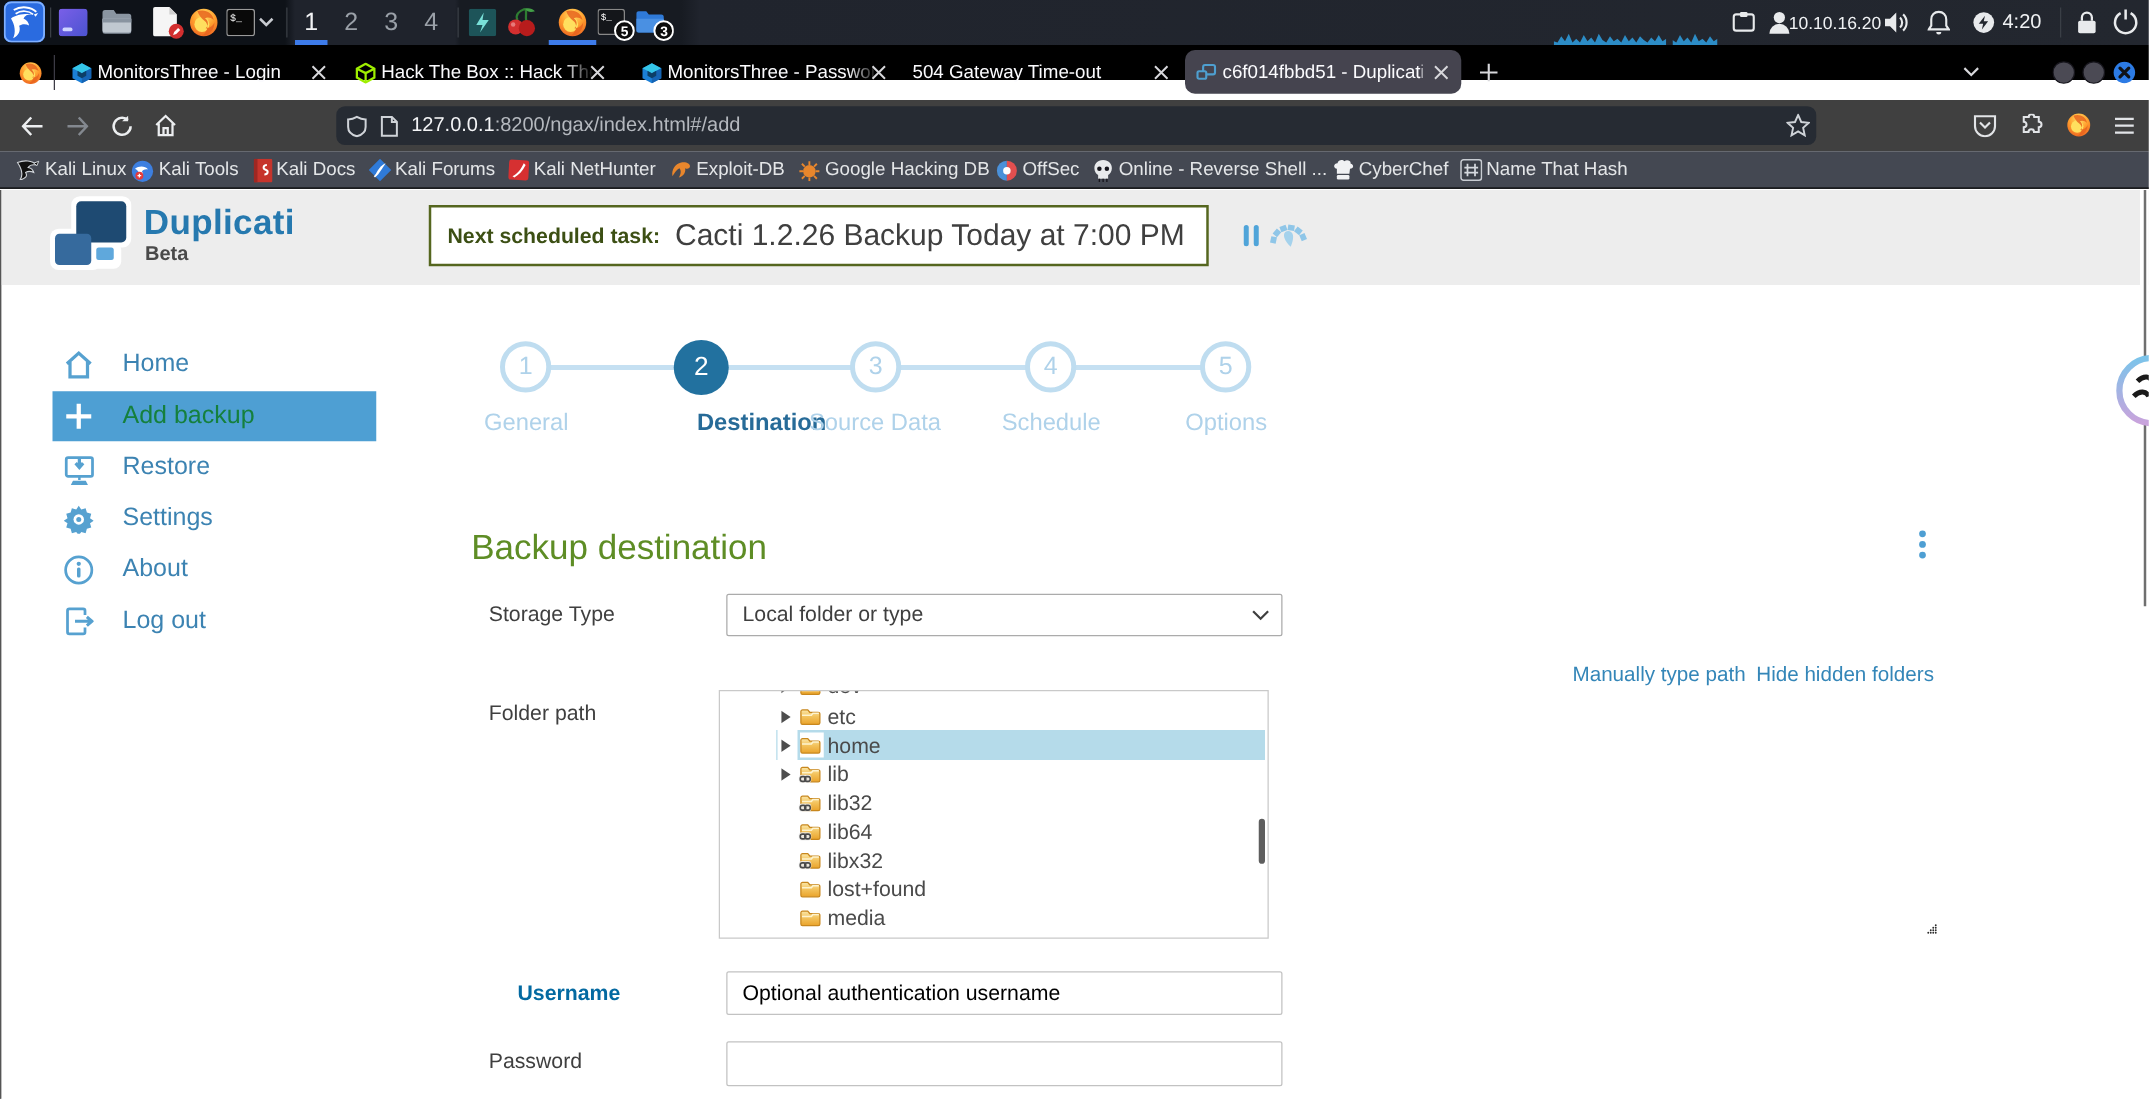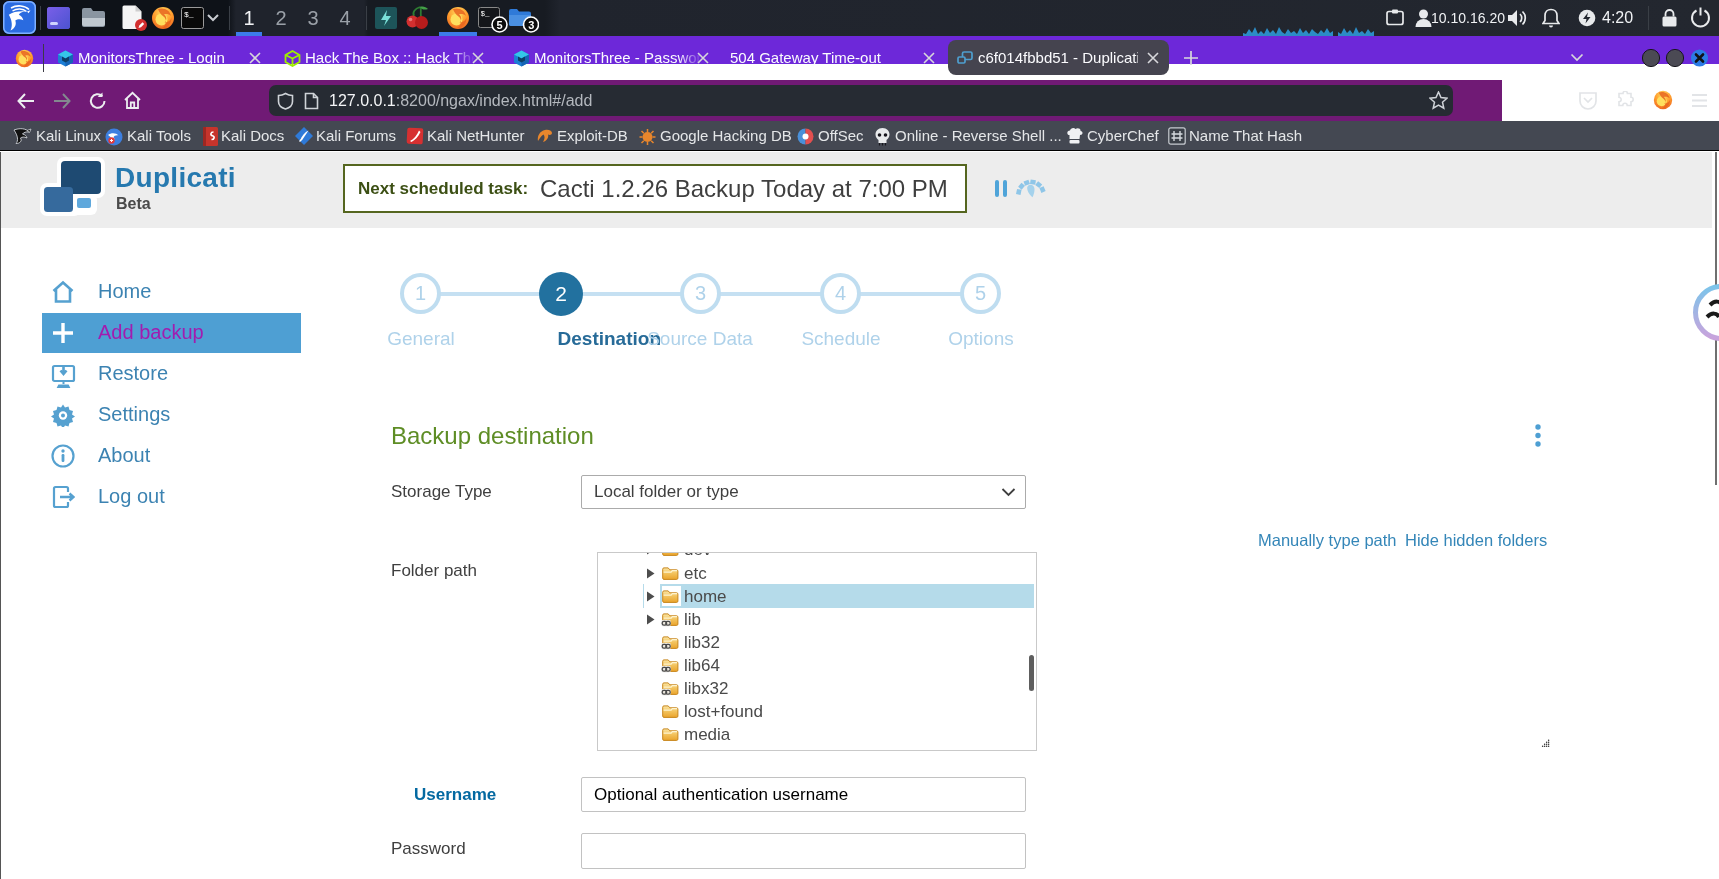--- a/index.html
+++ b/index.html
@@ -1,19 +1,19 @@
 <!DOCTYPE html>
 <html><head><meta charset="utf-8"><title>c6f014fbbd51 - Duplicati</title>
 <style>
 *{margin:0;padding:0;box-sizing:border-box}
 html,body{width:1719px;height:879px;overflow:hidden;background:#fff;font-family:"Liberation Sans",sans-serif}
 .abs{position:absolute}
 #panel{position:absolute;left:0;top:0;width:1719px;height:36px;background:linear-gradient(90deg,#0e1218 0,#0e1218 228px,#1f232c 236px,#1f232c 364px,#171b22 368px,#171b22 545px,#20242d 560px,#23272f 100%)}
-#tabbar{position:absolute;left:0;top:36px;width:1719px;height:28px;background:#6d28d9}
-#navbar{position:absolute;left:0;top:80px;width:1502px;height:41px;background:#701a75}
+#tabbar{position:absolute;left:0;top:36px;width:1719px;height:28px;background:#000000}
+#navbar{position:absolute;left:0;top:80px;width:1719px;height:41px;background:#404040}
 #bookmarks{position:absolute;left:0;top:121px;width:1719px;height:30px;background:#444852;border-bottom:1px solid #000000}
 #apphead{position:absolute;left:0;top:152px;width:1719px;height:82px;background:#ededed;border-bottom:1px solid #9b9b9b}
 #content{position:absolute;left:0;top:228px;width:1719px;height:651px;background:#fff}
 .sep{position:absolute;top:6px;width:1px;height:24px;background:#3a3f46}
 .wsnum{position:absolute;top:0;height:36px;line-height:36px;font-size:20px;color:#9aa0a8;text-align:center;width:30px}
 .tabtxt{position:absolute;top:0;height:44px;line-height:44px;font-size:15px;color:#fbfbfe;white-space:nowrap;overflow:hidden}
 .tx{position:absolute;color:#bfc3c9;font-size:17px;font-weight:700}
 .bmtxt{position:absolute;top:0;height:30px;line-height:30px;font-size:15px;color:#e4e6e8;white-space:nowrap}
 .mitem{position:absolute;left:98px;font-size:20px;color:#3c83b2}
 </style></head>
@@ -348,21 +348,21 @@
  <div class="abs" style="left:0;top:0;width:1px;height:651px;background:#888"></div>
 
  <svg class="abs" style="left:51px;top:52px" width="24" height="24" viewBox="0 0 24 24">
       <path d="M2.5 11 L12 2.5 L21.5 11 M5 9.5 V21.5 h14 V9.5" fill="none" stroke="#56a1d0" stroke-width="2.6"></path>
     </svg>
  <div class="mitem" style="top:52px">Home</div>
  <div class="abs" style="left:42px;top:84.5px;width:259px;height:40px;background:#4e9fd3"></div>
  <svg class="abs" style="left:52px;top:93.5px" width="22" height="22" viewBox="0 0 22 22">
       <path d="M11 1 v20 M1 11 h20" stroke="#fff" stroke-width="3.4"></path>
     </svg>
- <div class="mitem" style="top:93px;color:#a21caf">Add backup</div>
+ <div class="mitem" style="top:93px;color:#15803d">Add backup</div>
  <svg class="abs" style="left:51px;top:135px" width="25" height="25" viewBox="0 0 25 25">
   <rect x="2" y="3" width="21" height="15" rx="1.5" fill="none" stroke="#56a1d0" stroke-width="2.2"></rect>
   <path d="M12.5 21 v-3 M8 22.5 h9 l1 2 h-11 Z" stroke="#56a1d0" stroke-width="2" fill="#56a1d0"></path>
   <path d="M12.5 3.5 v7 M9.5 7.5 l3 3.5 3 -3.5" fill="none" stroke="#56a1d0" stroke-width="2.6"></path>
  </svg>
  <div class="mitem" style="top:134px">Restore</div>
  <svg class="abs" style="left:51px;top:175px" width="24" height="24" viewBox="0 0 24 24">
   <path d="M12 1.5 l2 3 3.5 -1 1 3.5 3.5 1 -1 3.5 3 2 -3 2 1 3.5 -3.5 1 -1 3.5 -3.5 -1 -2 3 -2 -3 -3.5 1 -1 -3.5 -3.5 -1 1 -3.5 -3 -2 3 -2 -1 -3.5 3.5 -1 1 -3.5 3.5 1 Z" fill="#56a1d0"></path>
   <circle cx="12" cy="12.5" r="4.2" fill="#fff"></circle>
       <circle cx="12" cy="12.5" r="2" fill="#56a1d0"></circle>
@@ -385,40 +385,40 @@
  <div class="abs" style="left:539px;top:44px;width:44px;height:44px;border-radius:50%;background:#22719f;line-height:44px;text-align:center;font-size:21px;color:#fff">2</div>
  <div class="abs" style="left:680px;top:45px;width:41px;height:41px;border-radius:50%;background:#fff;border:4px solid #bfddf0;line-height:33px;text-align:center;font-size:20px;color:#afd2ea">3</div>
  <div class="abs" style="left:820px;top:45px;width:41px;height:41px;border-radius:50%;background:#fff;border:4px solid #bfddf0;line-height:33px;text-align:center;font-size:20px;color:#afd2ea">4</div>
  <div class="abs" style="left:960px;top:45px;width:41px;height:41px;border-radius:50%;background:#fff;border:4px solid #bfddf0;line-height:33px;text-align:center;font-size:20px;color:#afd2ea">5</div>
  <div class="abs" style="left:321px;top:100px;width:200px;text-align:center;font-size:19px;color:#afd2ea">General</div>
  <div class="abs" style="left:461px;top:100px;width:200px;text-align:right;font-size:19px;color:#276b98;font-weight:700">Destination</div>
  <div class="abs" style="left:600px;top:100px;width:200px;text-align:center;font-size:19px;color:#afd2ea">Source Data</div>
  <div class="abs" style="left:741px;top:100px;width:200px;text-align:center;font-size:19px;color:#afd2ea">Schedule</div>
  <div class="abs" style="left:881px;top:100px;width:200px;text-align:center;font-size:19px;color:#afd2ea">Options</div>
 
- <div class="abs" style="left:391px;top:194px;font-size:24px;color:#5e8d25">Backup destination</div>
+ <div class="abs" style="left:377px;top:194px;font-size:28px;color:#5e8d25">Backup destination</div>
  <svg class="abs" style="left:1533px;top:195px" width="10" height="26" viewBox="0 0 10 26">
   <circle cx="5" cy="4" r="2.7" fill="#4e9fd3"></circle>
       <circle cx="5" cy="12.5" r="2.7" fill="#4e9fd3"></circle>
       <circle cx="5" cy="21" r="2.7" fill="#4e9fd3"></circle>
  </svg>
 
  <div class="tx" style="left:391px;top:254px;font-weight:400;color:#3f3f3f">Storage Type</div>
  <div class="abs" style="left:581px;top:247px;width:445px;height:34px;background:#fff;border:1px solid #ababab;border-radius:2px"></div>
  <div class="abs" style="left:594px;top:247px;height:34px;line-height:34px;font-size:17px;color:#3f3f3f">Local folder or type</div>
  <svg class="abs" style="left:1001px;top:260px" width="15" height="9" viewBox="0 0 15 9">
       <path d="M1.5 1 l6 6 6-6" fill="none" stroke="#3f3f3f" stroke-width="1.8"></path>
     </svg>
 
  <div class="abs" style="left:1258px;top:303px;font-size:16.5px;color:#3486b8">Manually type path</div>
  <div class="abs" style="left:1405px;top:303px;font-size:16.5px;color:#3486b8">Hide hidden folders</div>
 
  <div class="tx" style="left:391px;top:333px;font-weight:400;color:#3f3f3f">Folder path</div>
 
- <div class="abs" style="left:597px;top:324px;width:440px;height:199px;border:1px solid #c9c9c9;overflow:hidden">
+ <div class="abs" style="left:575px;top:324px;width:440px;height:199px;border:1px solid #c9c9c9;overflow:hidden">
   <svg width="0" height="0" style="position:absolute">
         <defs>
    <linearGradient id="fg" x1="0" y1="0" x2="0" y2="1">
             <stop offset="0" stop-color="#fbe7a8"></stop>
             <stop offset="0.45" stop-color="#f3c45f"></stop>
             <stop offset="1" stop-color="#eaa42c"></stop>
           </linearGradient>
    <g id="fold">
     <path d="M0.7 3.2 a1.3 1.3 0 0 1 1.3-1.3 h4.2 l1.6 1.9 h6.8 a1.3 1.3 0 0 1 1.3 1.3 v7 a1.3 1.3 0 0 1-1.3 1.3 H2 a1.3 1.3 0 0 1-1.3-1.3 Z" fill="url(#fg)" stroke="#c8871d" stroke-width="1"></path>
     <path d="M1.6 6.2 h7.5 l1.2-1.6 h4.8" fill="none" stroke="#fdf3cf" stroke-width="1.2"></path>

